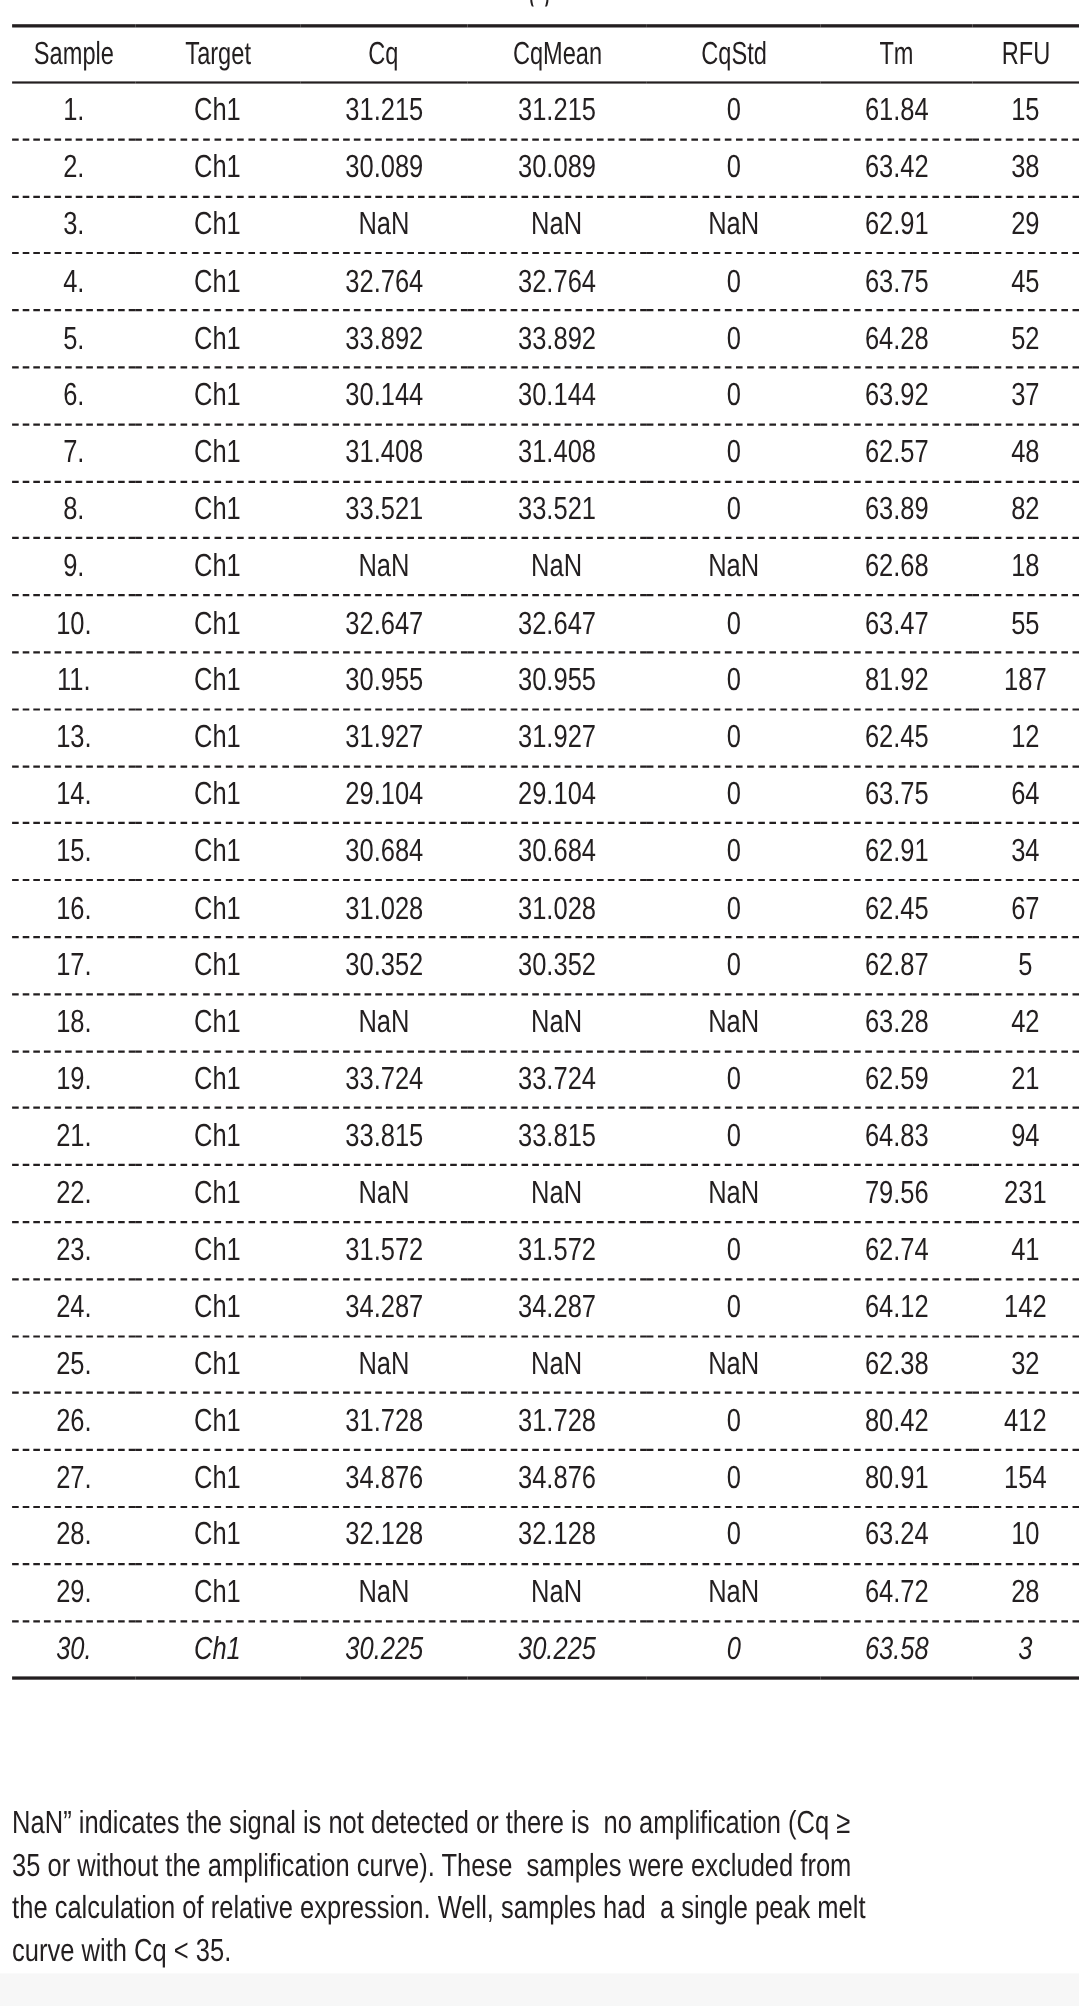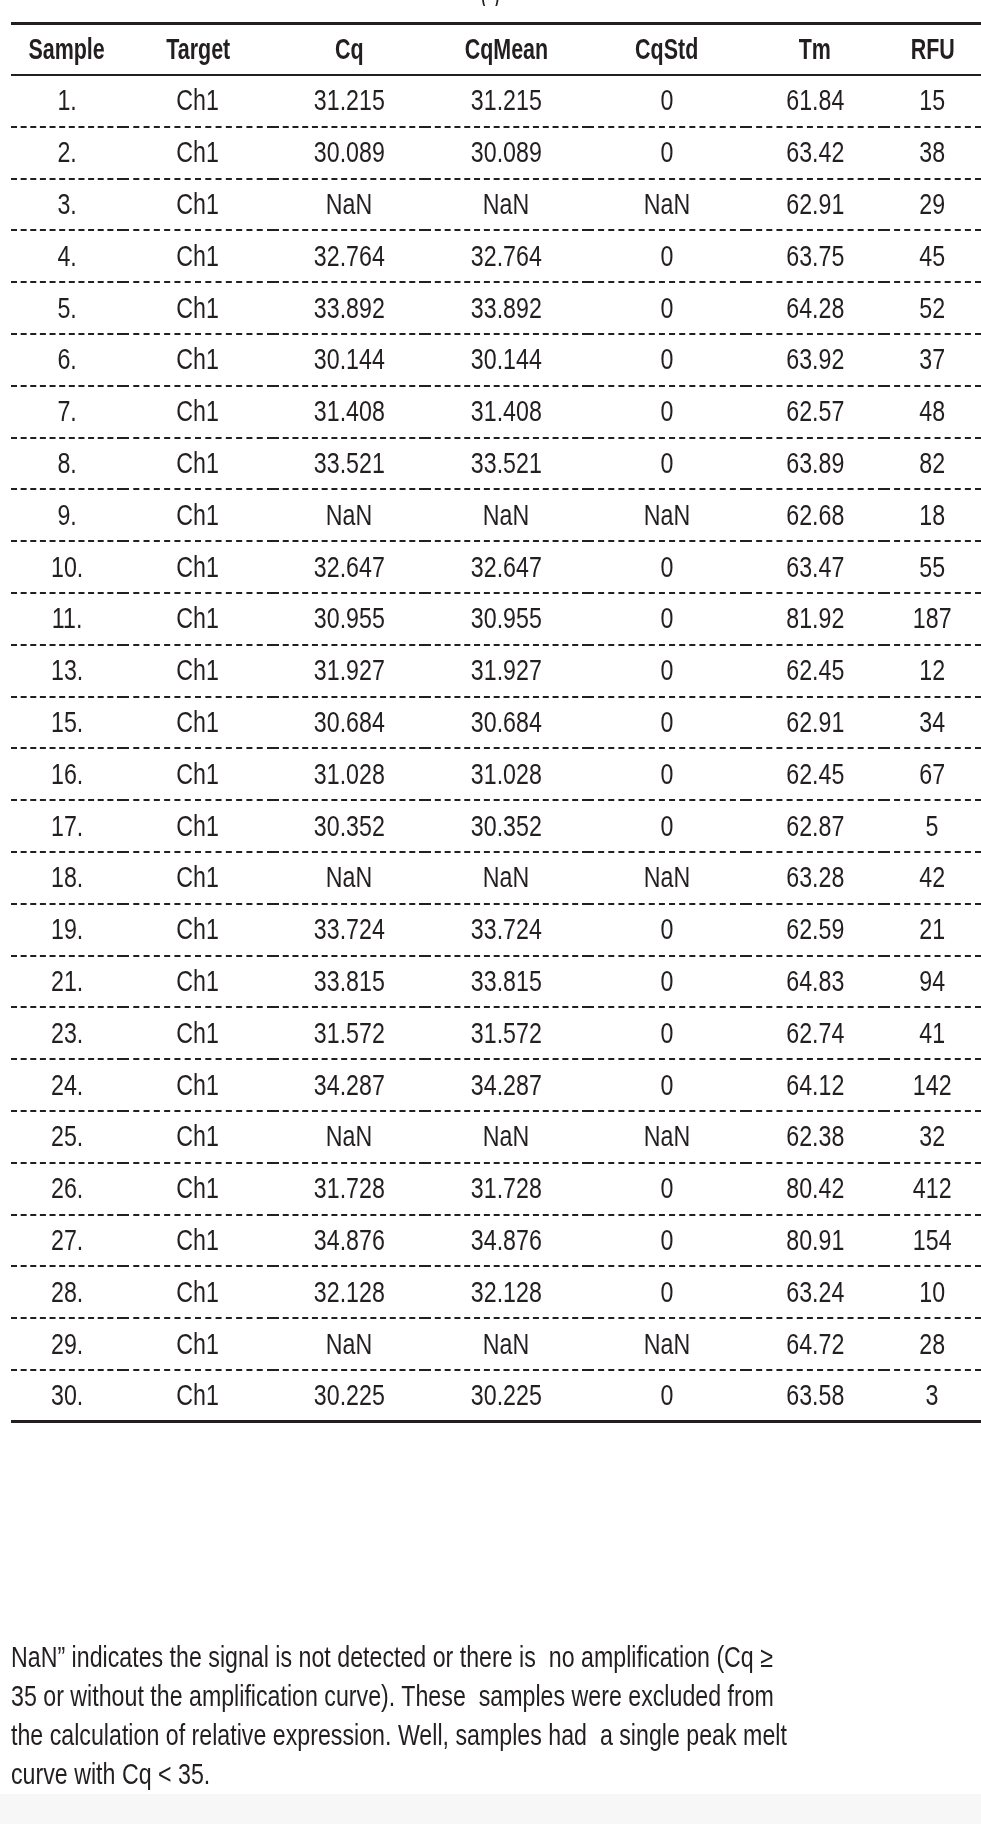--- a/index.html
+++ b/index.html
@@ -12,29 +12,29 @@
     text-align: center; font-size: 26px; color: #231f20; line-height: 20px;
     overflow: hidden;
   }
   .caption-remnant span { display: inline-block; transform: scaleX(0.78); }
   table {
     position: absolute; left: 11px; top: 22px; width: 970px;
     border-collapse: collapse; table-layout: fixed;
   }
   thead tr { border-top: 3px solid #231f20; border-bottom: 2px solid #231f20; }
   th {
-    height: 49px; padding: 0; font-weight: bold; font-size: 29px; text-align: center;
+    height: 49px; padding: 0; font-weight: normal; font-size: 29px; text-align: center;
     vertical-align: middle; white-space: nowrap;
   }
   td {
     height: 49px; padding: 0; font-size: 29px; text-align: center; vertical-align: middle;
     white-space: nowrap;
   }
   tbody tr { border-bottom: 2px dashed #231f20; height: 51.8px; }
-  tbody tr:last-child { border-bottom: 3px solid #231f20; }
+  tbody tr:last-child { border-bottom: 3px solid #231f20; font-style: italic; }
   .cond { display: inline-block; transform: scaleX(0.8); transform-origin: center; }
   th .cond { transform: scaleX(0.74); }
   col.c-sample { width: 112px; }
   col.c-target { width: 150px; }
   col.c-cq { width: 152px; }
   col.c-cqmean { width: 163px; }
   col.c-cqstd { width: 158px; }
   col.c-tm { width: 138px; }
   col.c-rfu { width: 97px; }
   .footnote {
@@ -178,20 +178,29 @@
       <tr>
         <td><span class="cond">13.</span></td>
         <td><span class="cond">Ch1</span></td>
         <td><span class="cond">31.927</span></td>
         <td><span class="cond">31.927</span></td>
         <td><span class="cond">0</span></td>
         <td><span class="cond">62.45</span></td>
         <td><span class="cond">12</span></td>
       </tr>
       <tr>
+        <td><span class="cond">14.</span></td>
+        <td><span class="cond">Ch1</span></td>
+        <td><span class="cond">29.104</span></td>
+        <td><span class="cond">29.104</span></td>
+        <td><span class="cond">0</span></td>
+        <td><span class="cond">63.75</span></td>
+        <td><span class="cond">64</span></td>
+      </tr>
+      <tr>
         <td><span class="cond">15.</span></td>
         <td><span class="cond">Ch1</span></td>
         <td><span class="cond">30.684</span></td>
         <td><span class="cond">30.684</span></td>
         <td><span class="cond">0</span></td>
         <td><span class="cond">62.91</span></td>
         <td><span class="cond">34</span></td>
       </tr>
       <tr>
         <td><span class="cond">16.</span></td>
@@ -230,20 +239,29 @@
         <td><span class="cond">21</span></td>
       </tr>
       <tr>
         <td><span class="cond">21.</span></td>
         <td><span class="cond">Ch1</span></td>
         <td><span class="cond">33.815</span></td>
         <td><span class="cond">33.815</span></td>
         <td><span class="cond">0</span></td>
         <td><span class="cond">64.83</span></td>
         <td><span class="cond">94</span></td>
+      </tr>
+      <tr>
+        <td><span class="cond">22.</span></td>
+        <td><span class="cond">Ch1</span></td>
+        <td><span class="cond">NaN</span></td>
+        <td><span class="cond">NaN</span></td>
+        <td><span class="cond">NaN</span></td>
+        <td><span class="cond">79.56</span></td>
+        <td><span class="cond">231</span></td>
       </tr>
       <tr>
         <td><span class="cond">23.</span></td>
         <td><span class="cond">Ch1</span></td>
         <td><span class="cond">31.572</span></td>
         <td><span class="cond">31.572</span></td>
         <td><span class="cond">0</span></td>
         <td><span class="cond">62.74</span></td>
         <td><span class="cond">41</span></td>
       </tr>

